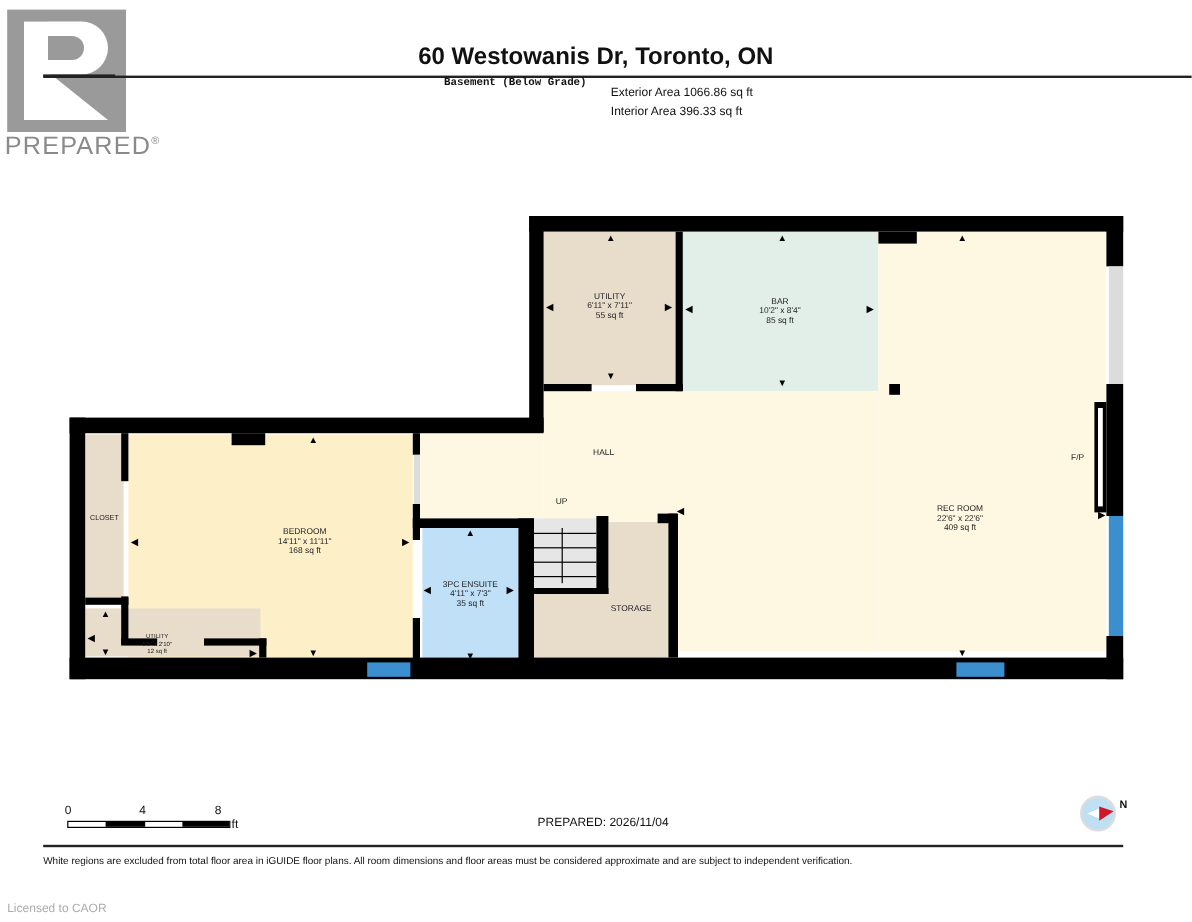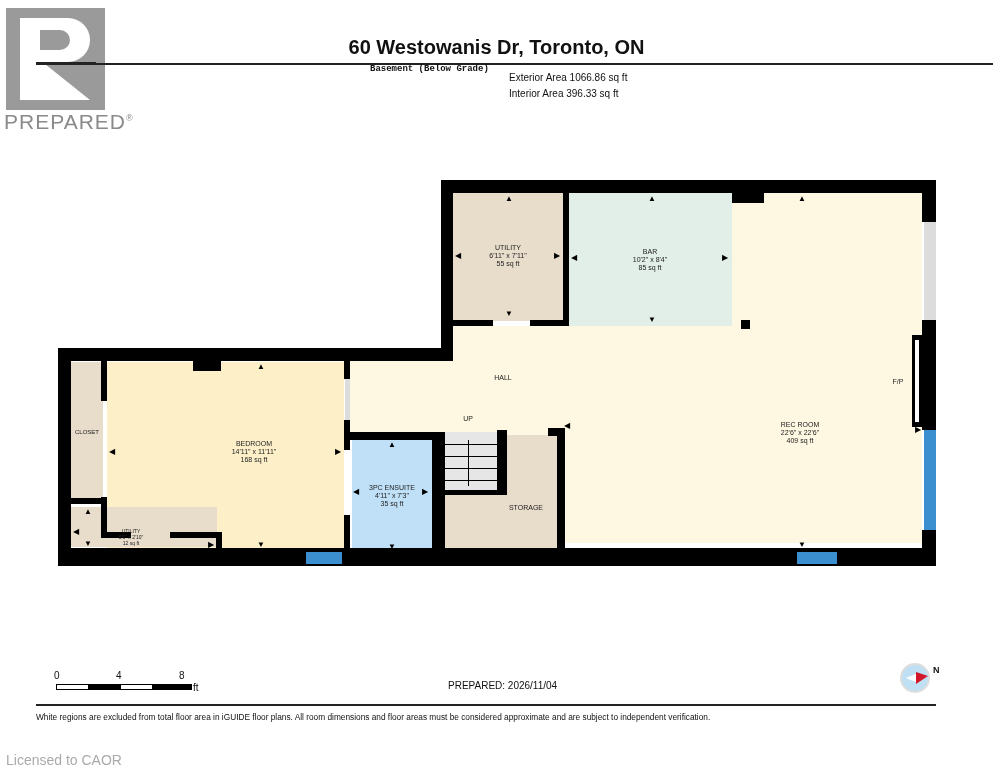--- a/index.html
+++ b/index.html
@@ -24,21 +24,21 @@
   .window { position:absolute; background:#3b8fcf; }
   .opening { position:absolute; background:#dcdcdc; }
   .stair-step { position:absolute; height:1px; background:#000; }
   .scale-bar { left:56px; top:684px; width:136px; height:6px; border:1px solid #000; box-sizing:border-box; }
   .scale-seg { position:absolute; top:0; height:4px; }
   .scale-lbl { font-size:10px; }
   .prepared { left:448px; top:680px; font-size:10px; }
   .compass { left:900px; top:663px; width:30px; height:30px; border-radius:50%; background:#bfe0f3; border:2px solid #ddd; box-sizing:border-box; }
   .bottom-rule { left:36px; top:704px; width:900px; height:2px; background:#222; }
   .disclaimer { left:36px; top:712px; font-size:8.3px; }
-  .licensed { left:6px; top:752px; font-size:14px; color:#aaa; }
+  .licensed { left:6px; top:752px; font-size:10px; color:#aaa; }
 </style>
 </head>
 <body>
 
 <div class="abs logo">
   <div class="r-bar"></div>
     <div class="r-bowl"></div>
     <div class="r-bowl-in"></div>
     <div class="r-leg"></div>
 </div>

